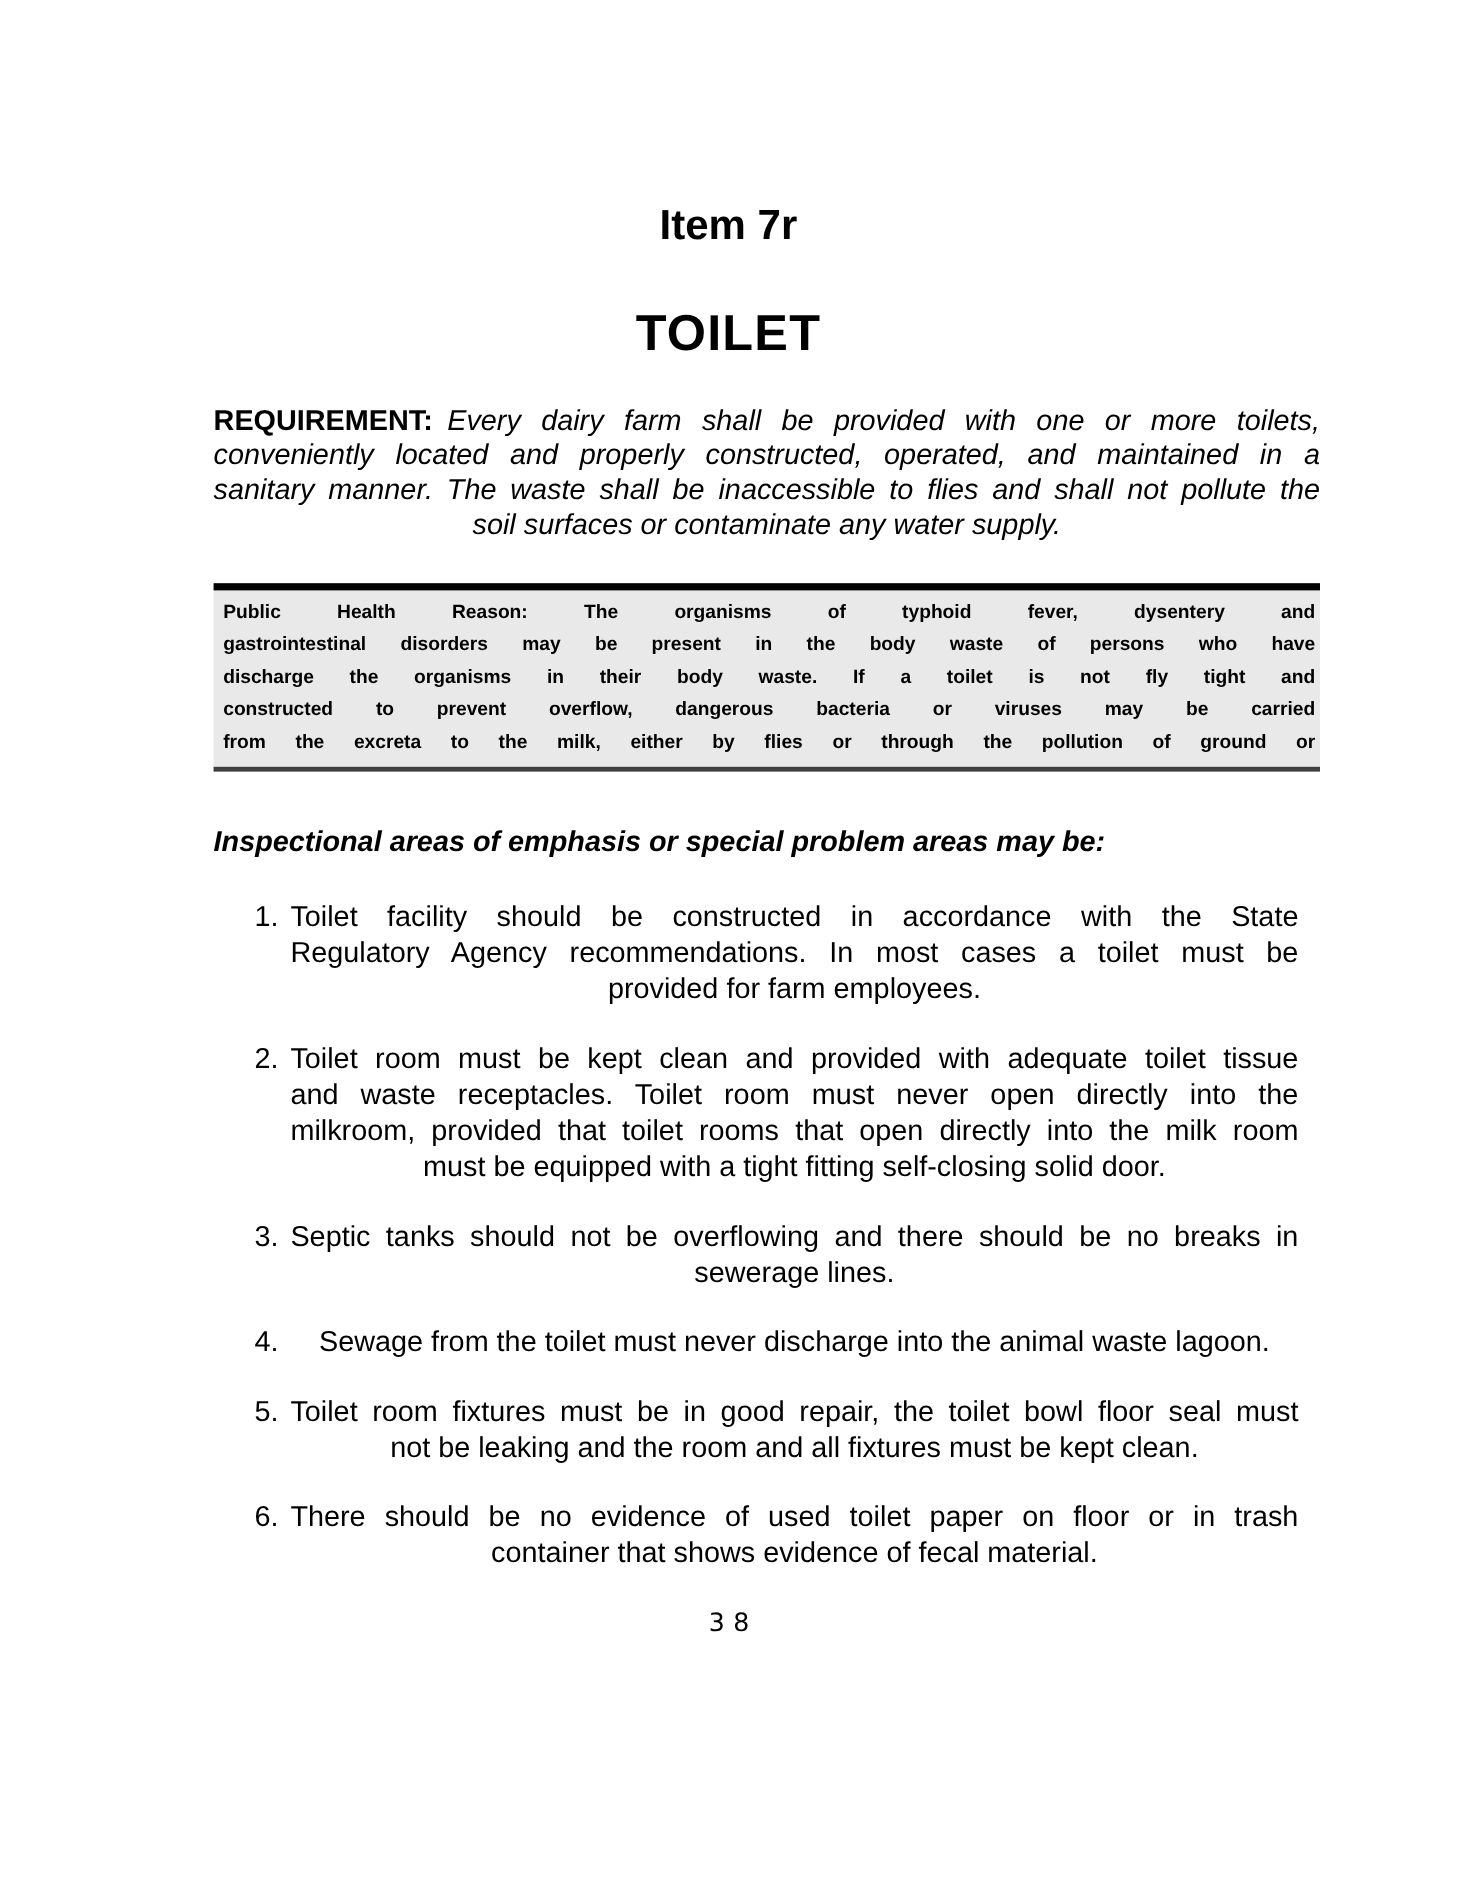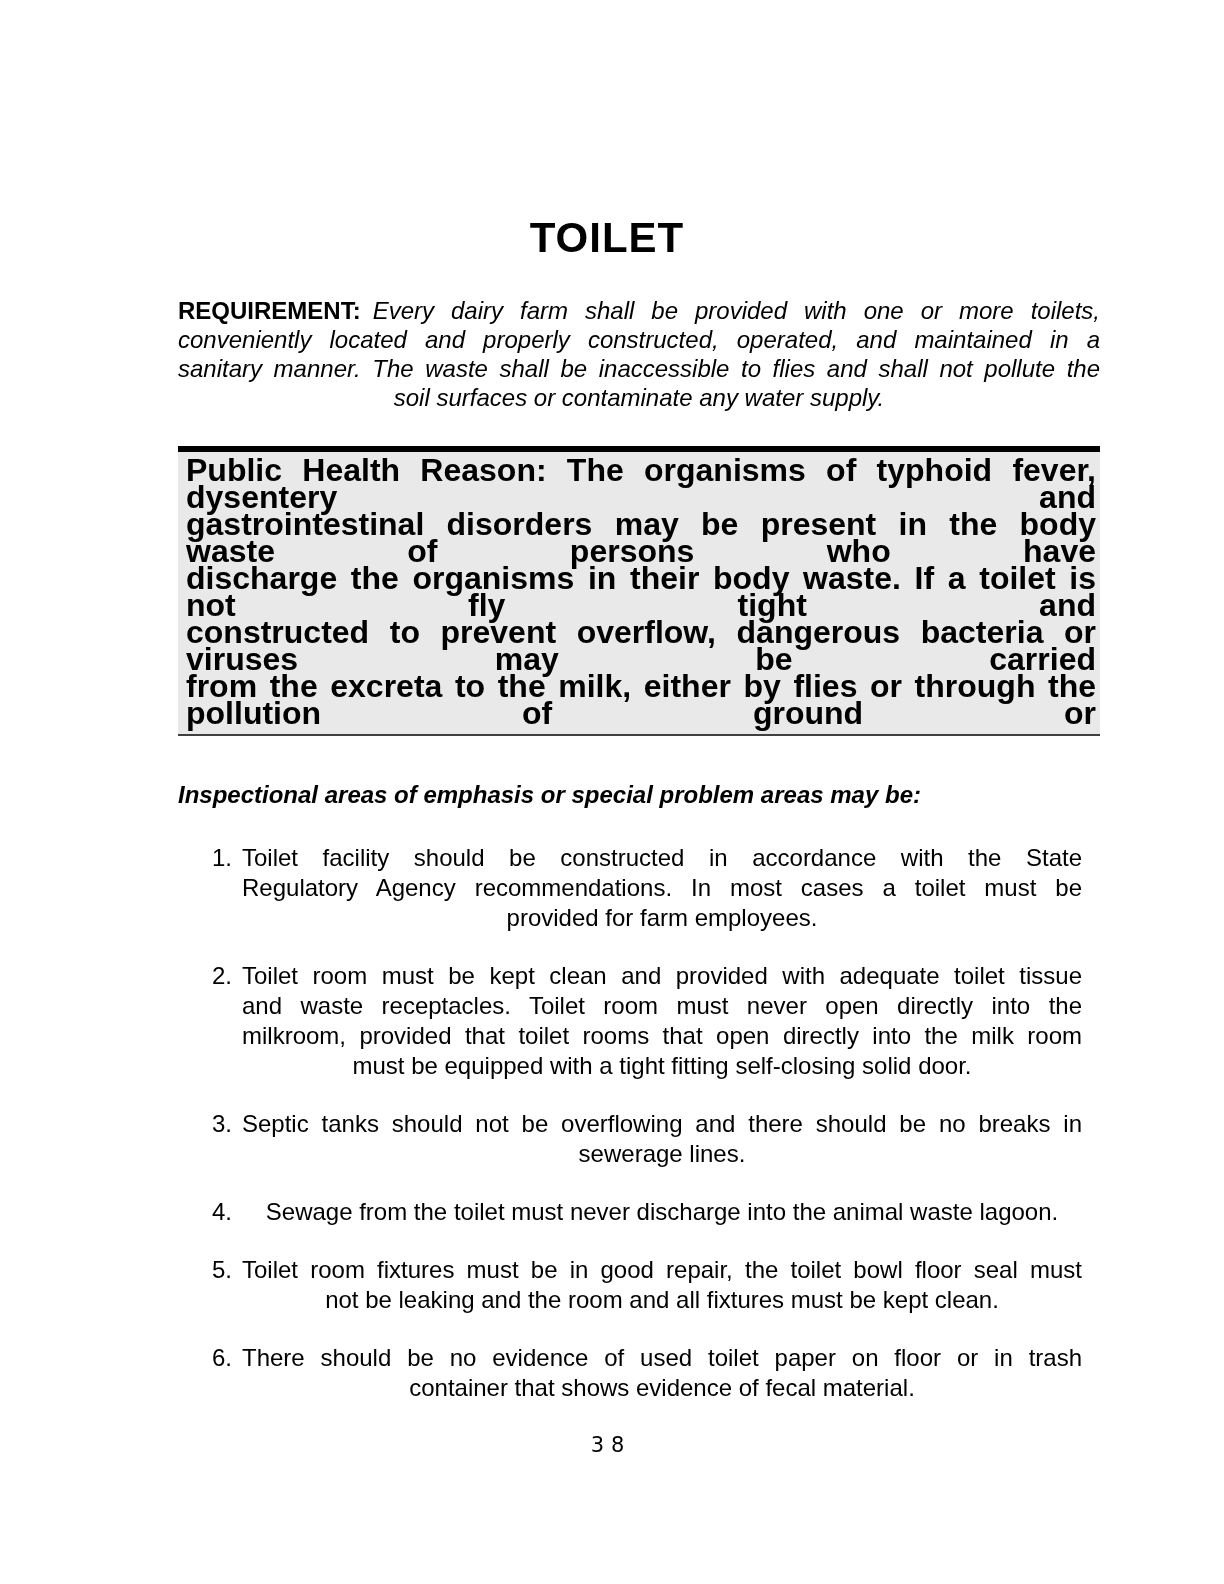--- a/index.html
+++ b/index.html
@@ -58,25 +58,25 @@
     text-align: justify;
     text-align-last: justify;
   }
   .ll {
     text-align: center;
   }
   
   .phr-box {
     margin-top: 34px;
     border-top: 6px solid #000000;
-    border-bottom: 2px solid #404040;
+    border-bottom: 4px solid #404040;
     background: #e9e9e9;
     padding: 5px 4px 7px 8px;
     font-weight: bold;
-    font-size: 32px;
+    font-size: 16px;
     line-height: 27px;
   }
   
   .insp-heading {
     margin-top: 44px;
     font-size: 24px;
     font-weight: bold;
     font-style: italic;
     line-height: 29px;
   }
@@ -107,20 +107,21 @@
     transform: translateX(-28px);
     font-family: "DejaVu Sans", "Liberation Sans", sans-serif;
   }
 </style>
 </head>
 <body>
 
 <div class="page">
   <div class="content">
 
+    <div class="doc-title">Item 7r</div>
 
     <div class="doc-subtitle">TOILET</div>
 
     <div class="requirement">
       <div class="jl">
         <span class="req-label">REQUIREMENT:</span><span class="ital">Every dairy farm shall be provided with one or more toilets,</span>
       </div>
       <div class="ital">
           <div class="jl">conveniently located and properly constructed, operated, and maintained in a</div>
           <div class="jl">sanitary manner.  The waste shall be inaccessible to flies and shall not pollute the</div>

